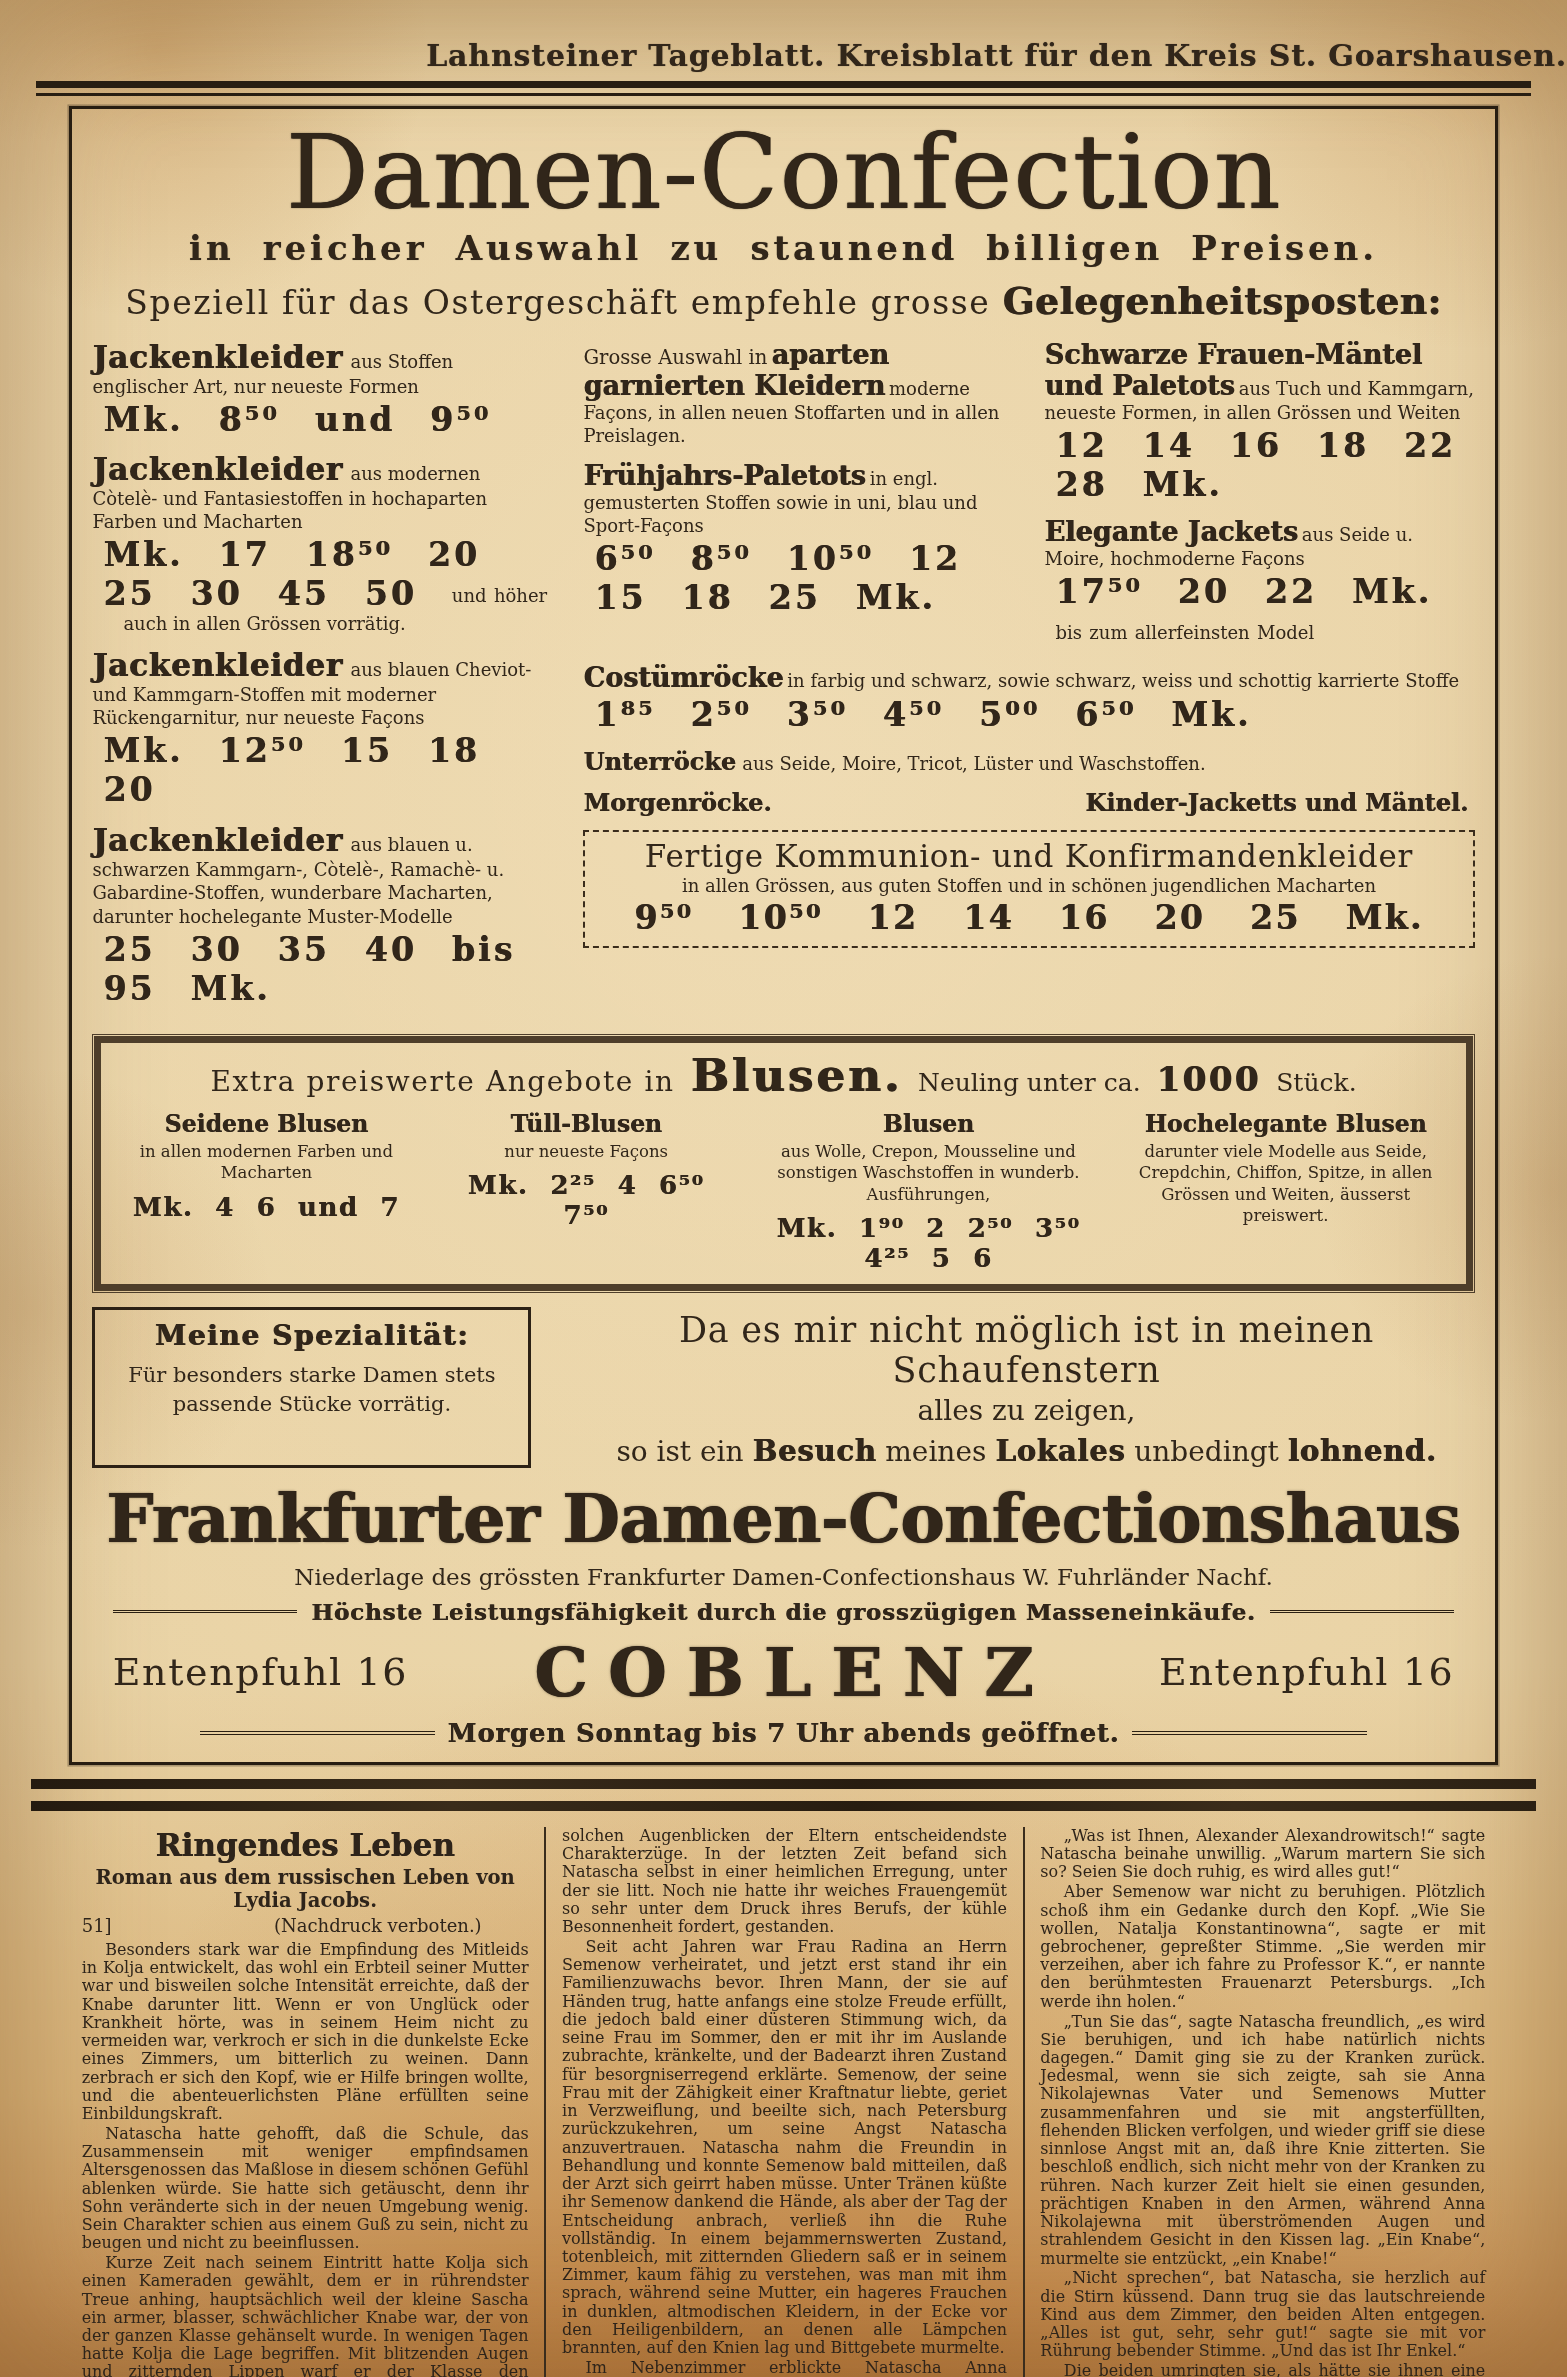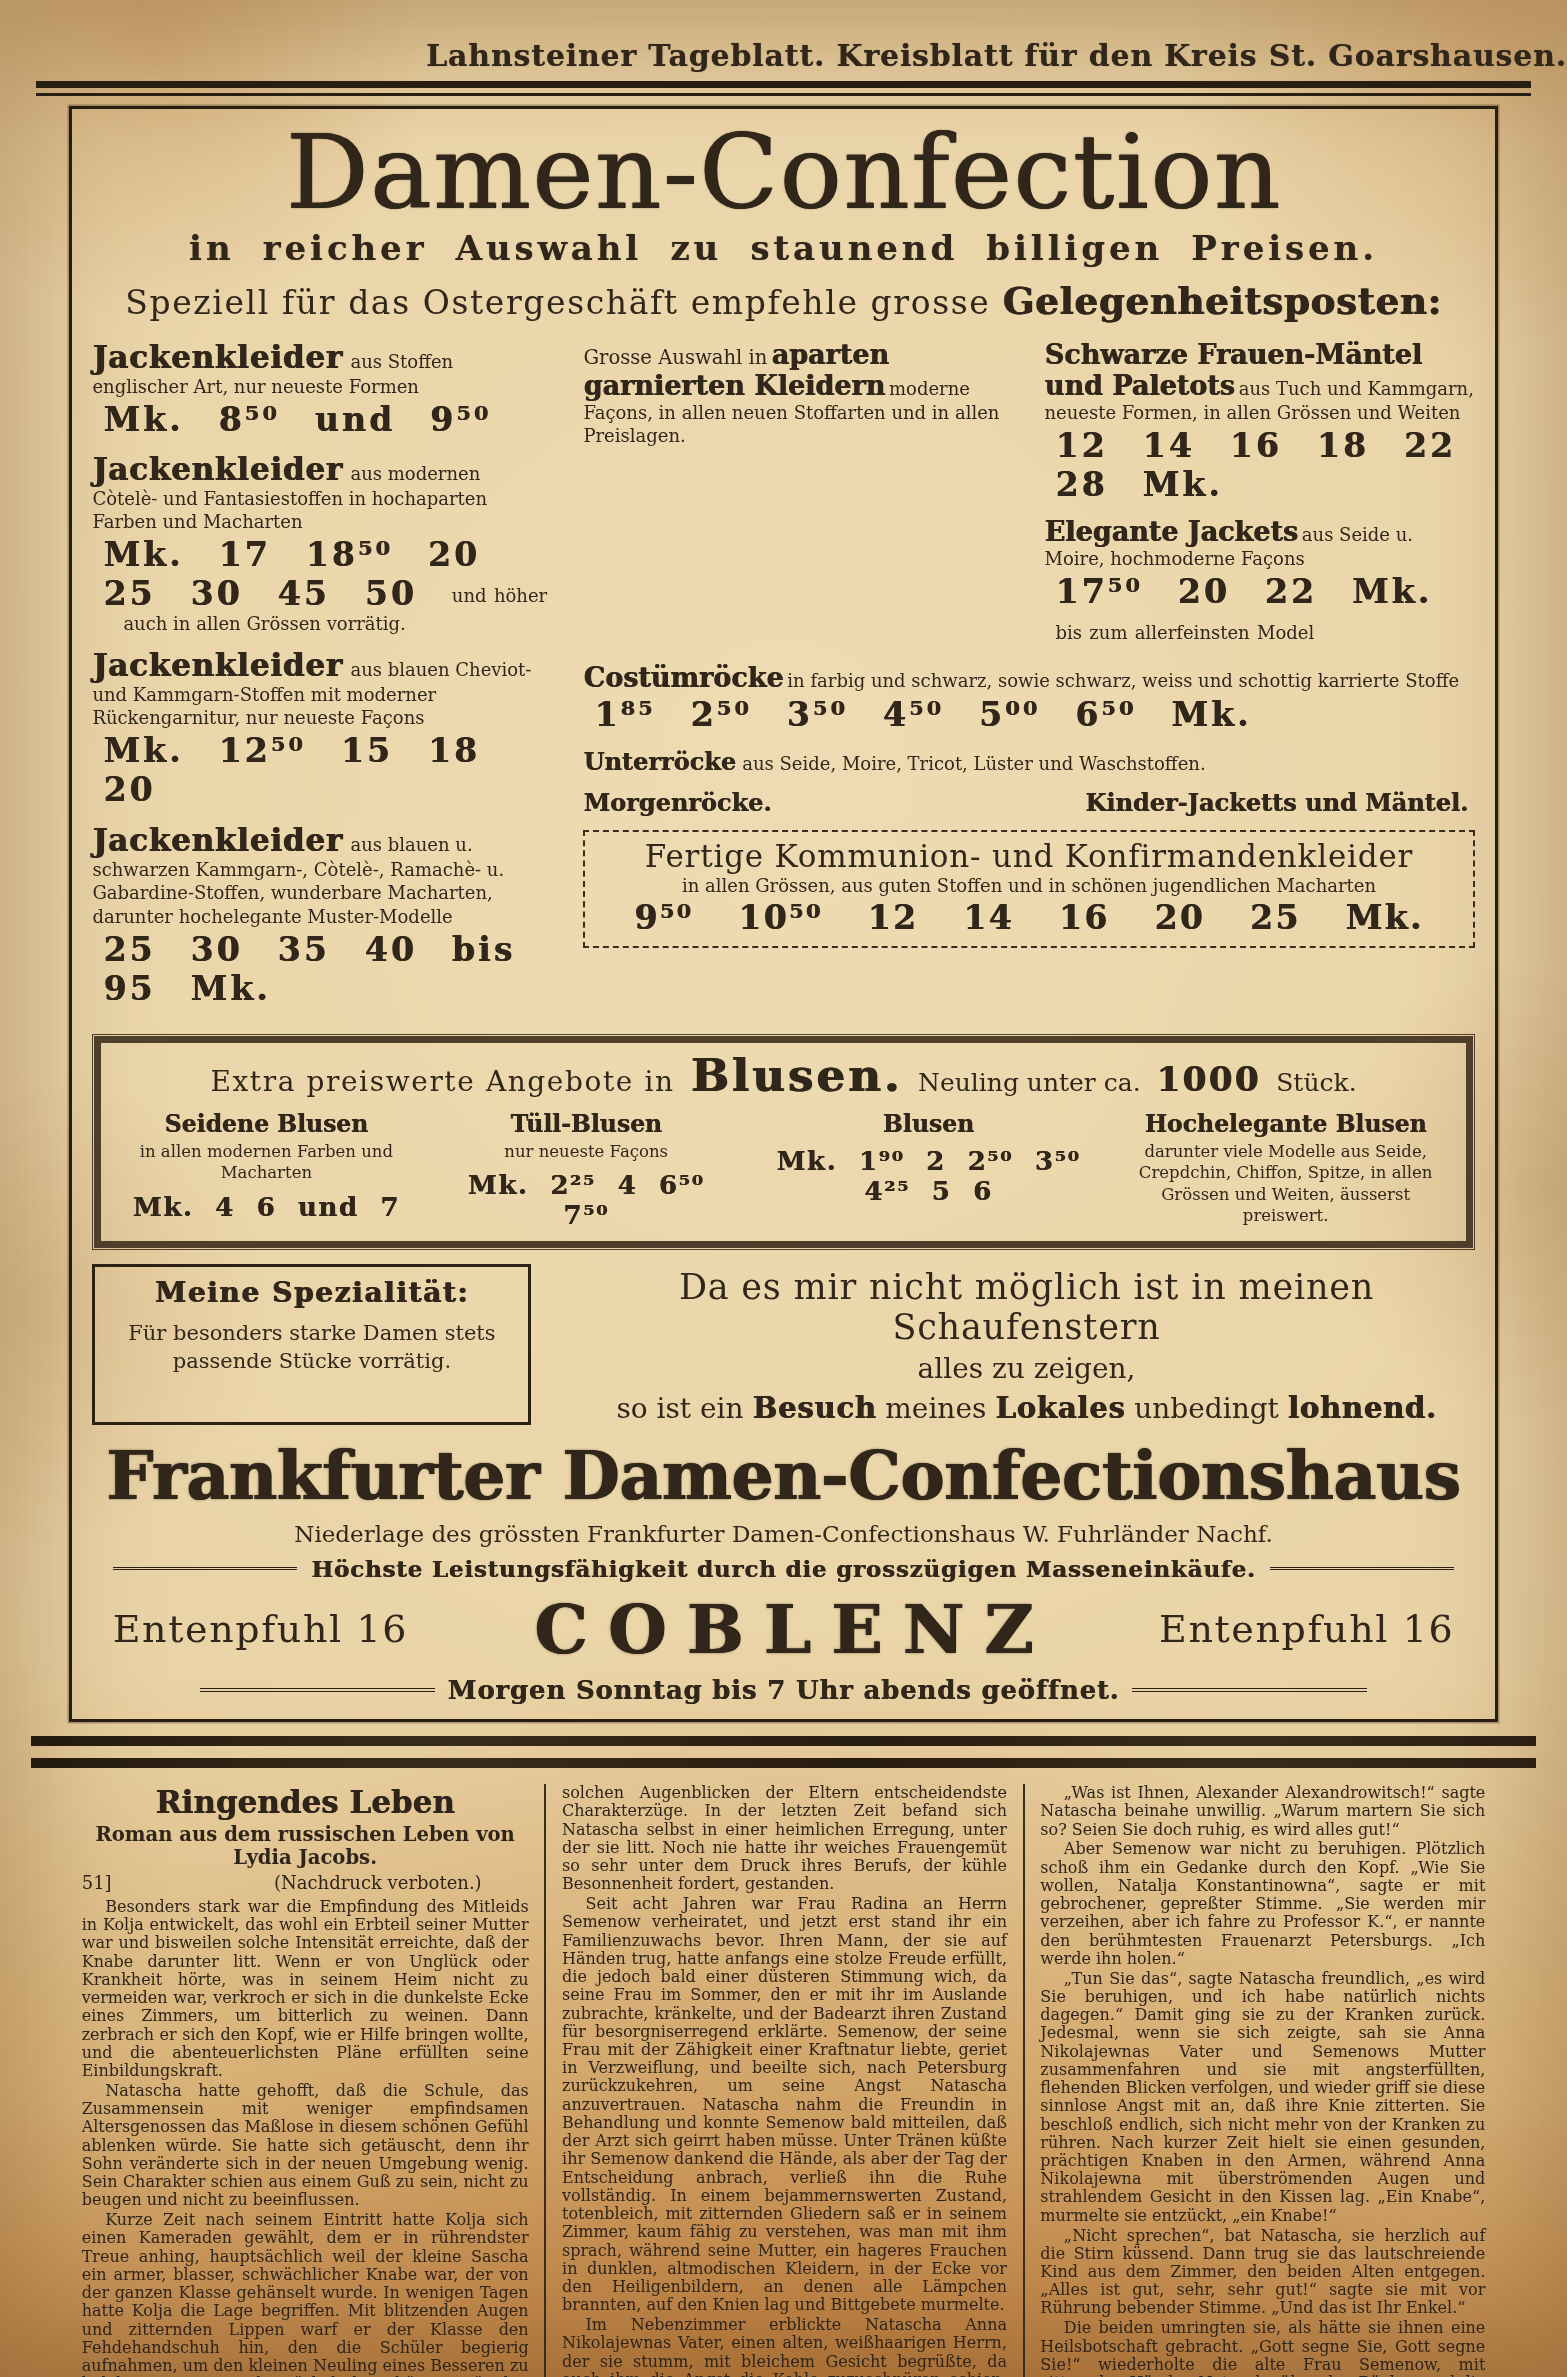--- a/index.html
+++ b/index.html
@@ -167,20 +167,25 @@
       </div>
 
       <div class="col-rest">
         <div class="row2">
           <div class="subcol">
             <div class="item">
               <span class="lead">Grosse Auswahl in</span>
               <span class="it2">aparten garnierten Kleidern</span>
               <span class="id">moderne Façons, in allen neuen Stoffarten und in allen Preislagen.</span>
             </div>
+            <div class="item">
+              <span class="it2">Frühjahrs-Paletots</span>
+              <span class="id">in engl. gemusterten Stoffen sowie in uni, blau und Sport-Façons</span>
+              <div class="ip">6⁵⁰ 8⁵⁰ 10⁵⁰ 12 15 18 25 Mk.</div>
+            </div>
           </div>
           <div class="subcol">
             <div class="item">
               <span class="it2">Schwarze Frauen-Mäntel und Paletots</span>
               <span class="id">aus Tuch und Kammgarn, neueste Formen, in allen Grössen und Weiten</span>
               <div class="ip">12 14 16 18 22 28 Mk.</div>
             </div>
             <div class="item">
               <span class="it2">Elegante Jackets</span>
               <span class="id">aus Seide u. Moire, hochmoderne Façons</span>
@@ -229,20 +234,21 @@
           <div class="bdesc">in allen modernen Farben und Macharten</div>
           <div class="bprices">Mk. 4 6 und 7</div>
         </div>
         <div class="bcol">
           <div class="btit">Tüll-Blusen</div>
           <div class="bdesc">nur neueste Façons</div>
           <div class="bprices">Mk. 2²⁵ 4 6⁵⁰ 7⁵⁰</div>
         </div>
         <div class="bcol">
           <div class="btit">Blusen</div>
+          <div class="bdesc">aus Wolle, Crepon, Mousseline und sonstigen Waschstoffen in wunderb. Ausführungen,</div>
           <div class="bprices">Mk. 1⁹⁰ 2 2⁵⁰ 3⁵⁰ 4²⁵ 5 6</div>
         </div>
         <div class="bcol">
           <div class="btit">Hochelegante Blusen</div>
           <div class="bdesc">darunter viele Modelle aus Seide, Crepdchin, Chiffon, Spitze, in allen Grössen und Weiten, äusserst preiswert.</div>
         </div>
       </div>
     </div>
 
     <div class="spezrow">

